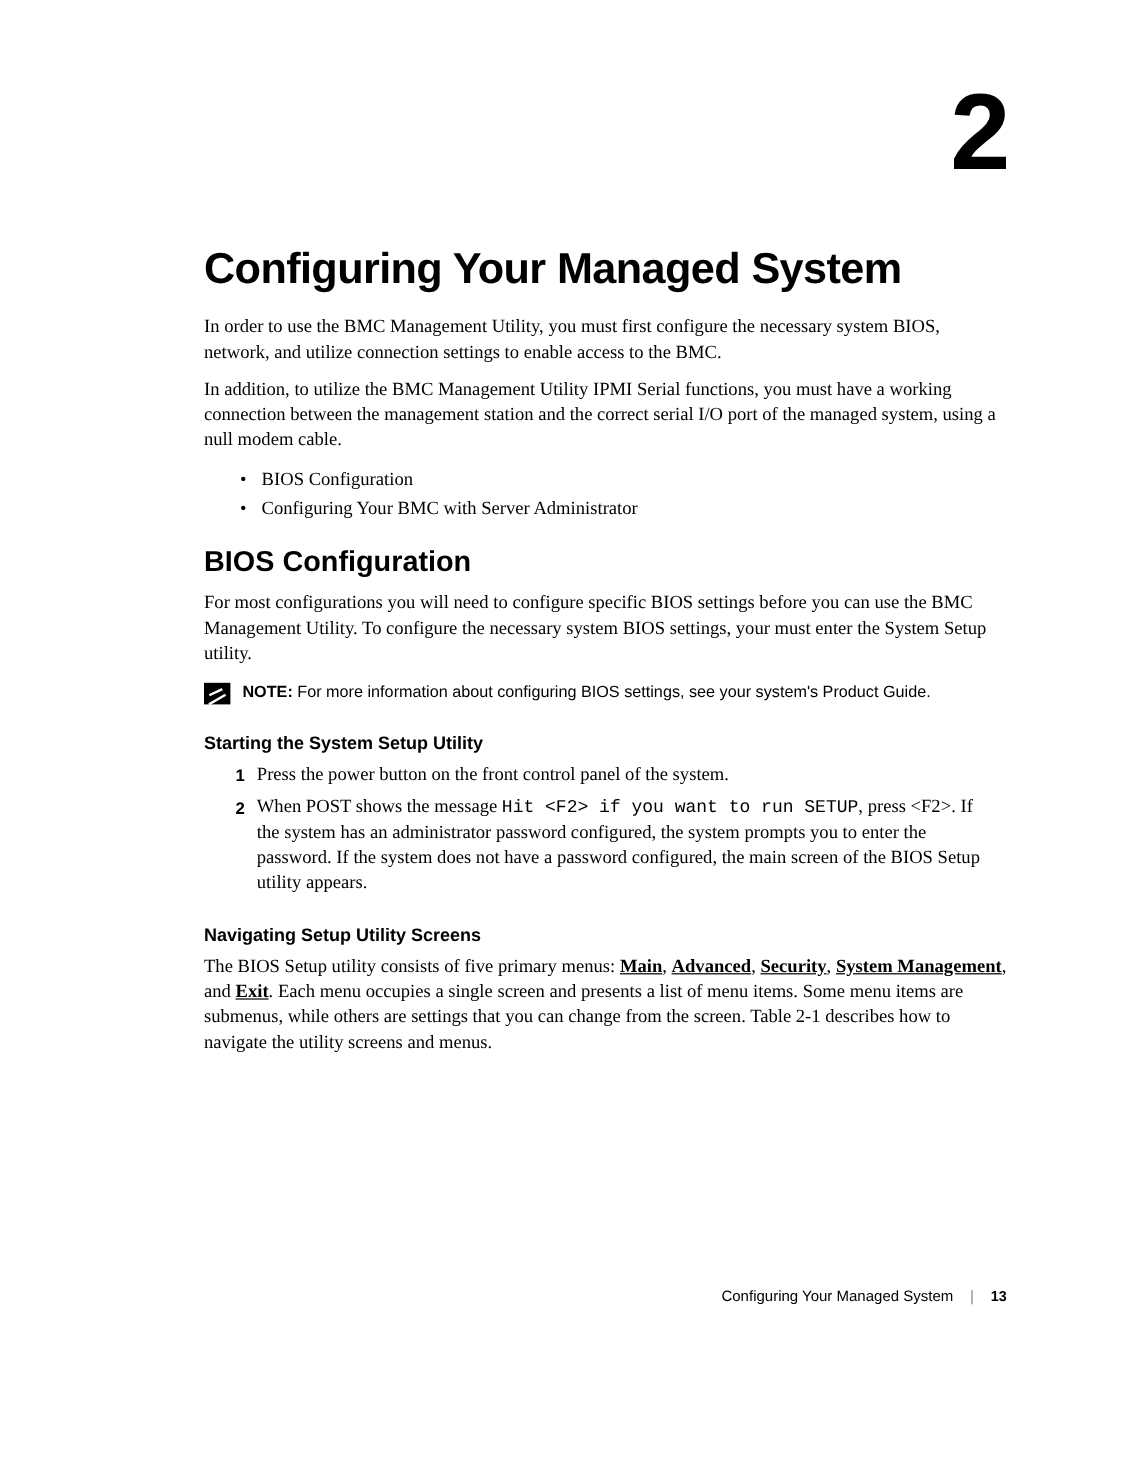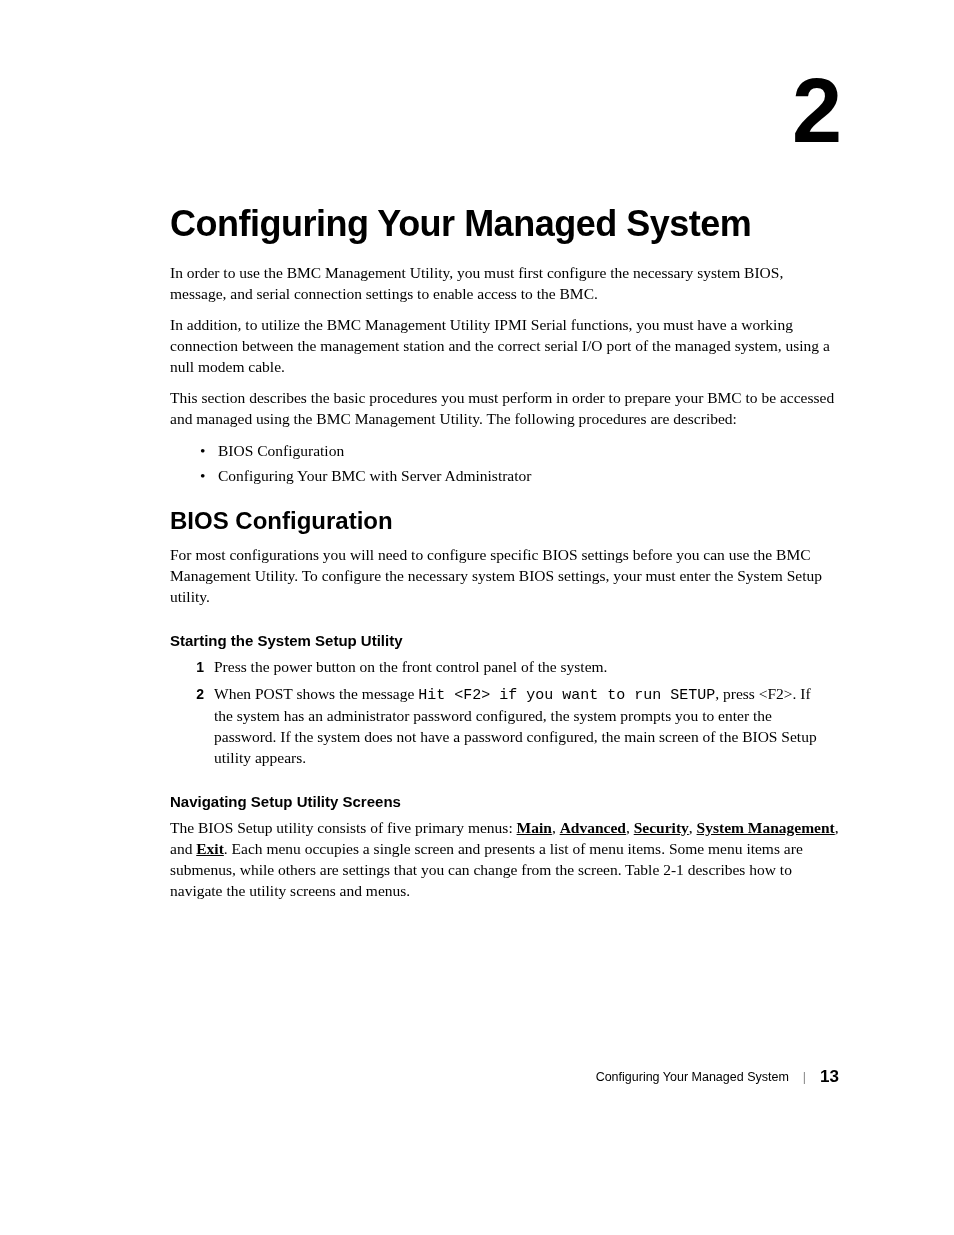--- a/index.html
+++ b/index.html
@@ -151,45 +151,50 @@
       font-size: 12.5px;
       display: flex;
       align-items: center;
       gap: 14px;
     }
     .footer-divider {
       color: #888;
     }
     .footer-page {
       font-weight: bold;
-      font-size: 17px;
+      font-size: 12px;
     }
   </style>
 </head>
 <body>
 
 <div class="page-container">
 
   <div class="chapter-number">2</div>
 
   <h1 class="main-title">Configuring Your Managed System</h1>
 
-  <p class="body-text">In order to use the BMC Management Utility, you must first configure the necessary system BIOS, message, and serial connection settings to enable access to the BMC.</p>
+  <p class="body-text">In order to use the BMC Management Utility, you must first configure the necessary system BIOS, network, and utilize connection settings to enable access to the BMC.</p>
   <p class="body-text">In addition, to utilize the BMC Management Utility IPMI Serial functions, you must have a working connection between the management station and the correct serial I/O port of the managed system, using a null modem cable.</p>
-  <p class="body-text">This section describes the basic procedures you must perform in order to prepare your BMC to be accessed and managed using the BMC Management Utility. The following procedures are described:</p>
 
   <ul class="bullet-list">
     <li>BIOS Configuration</li>
     <li>Configuring Your BMC with Server Administrator</li>
   </ul>
 
   <h2 class="section-heading">BIOS Configuration</h2>
 
   <p class="body-text">For most configurations you will need to configure specific BIOS settings before you can use the BMC Management Utility. To configure the necessary system BIOS settings, your must enter the System Setup utility.</p>
 
+  <div class="note-row">
+    <div class="note-icon"></div>
+    <div class="note-text">
+      <span class="note-label">NOTE:</span><span> For more information about configuring BIOS settings, see your system's Product Guide.</span>
+    </div>
+  </div>
 
   <h3 class="subsection-heading">Starting the System Setup Utility</h3>
 
 
   <ol class="numbered-list">
     <li>Press the power button on the front control panel of the system.</li>
     <li><span>When POST shows the message </span><span class="mono">Hit &lt;F2&gt; if you want to run SETUP</span><span>, press &lt;F2&gt;. If the system has an administrator password configured, the system prompts you to enter the password. If the system does not have a password configured, the main screen of the BIOS Setup utility appears.</span></li>
   </ol>
 
   <h3 class="subsection-heading">Navigating Setup Utility Screens</h3>

